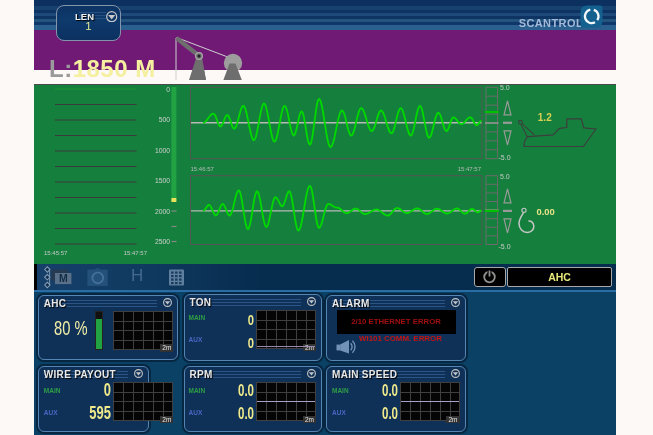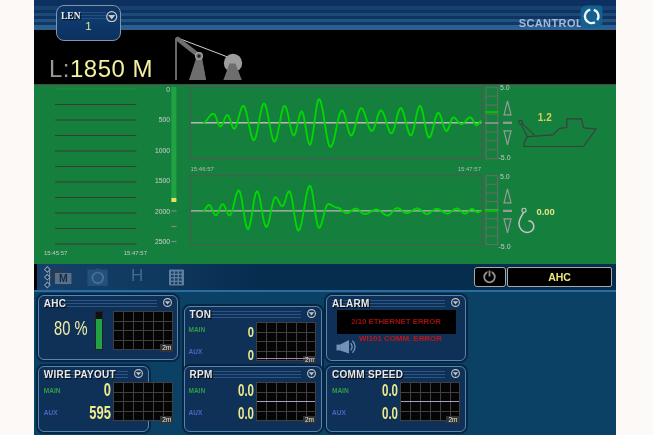--- a/index.html
+++ b/index.html
@@ -7,28 +7,28 @@
 .abs { position:absolute; }
 
 
 #topbar { left:0; top:0; width:582px; height:30px;
   background:linear-gradient(to bottom,
    #0c3161 0px,#0c3161 6.5px,#17416e 6.5px,#17416e 9.8px,#0d3363 9.8px,#0d3363 13.5px,
    #1d4a79 13.5px,#1d4a79 16.5px,#0e3464 16.5px,#0e3464 19.3px,#23547e 19.3px,#23547e 22.4px,
    #10366a 22.4px,#10366a 25.2px,#2a5f8e 25.2px,#2a5f8e 30px); }
 
 
-#hdr { left:0; top:30px; width:582px; height:54px; background:#000000; }
+#hdr { left:0; top:30px; width:582px; height:40px; background:#701a75;font-weight:bold; }
 #hdr .big { position:absolute; font-size:24px; color:#9a9a9a; white-space:pre; letter-spacing:0.5px; }
 #hdr .y { color:#f4f0a0; }
 
 
 #lenbtn { left:22px; top:5px; width:65px; height:36px; border:1.6px solid #8494ab; border-radius:8px;
   background:linear-gradient(to bottom,#0c3363,#0e3a6c 40%,#0b3161); z-index:5; }
-#lenbtn .t { position:absolute; left:4px; top:4.5px; font-size:9.5px; font-weight:bold; color:#eee; text-shadow:1px 1px 1px #000;font-family:Liberation Serif, serif; }
+#lenbtn .t { position:absolute; left:18px; top:4.5px; font-size:9.5px; font-weight:bold; color:#eee; text-shadow:1px 1px 1px #000; }
 #lenbtn .v { position:absolute; left:0; right:0; top:14px; text-align:center; font-size:11.5px; color:#dfe693; }
 #lenbtn .lines { position:absolute; left:22px; right:14px; top:6px; height:8px;
   background:repeating-linear-gradient(to bottom,#2c5585 0 1px,transparent 1px 3px); opacity:.8; }
 
 
 #logo1 { left:475px; top:0px; width:70px; text-align:right; font-size:18.5px; font-weight:bold; color:#a3bad9; letter-spacing:0px; }
 #logo2 { left:479px; top:16.5px; width:70px; text-align:right; font-size:11px; font-weight:bold; color:#a3bad9; letter-spacing:0.4px; }
 
 
 #charts { left:0; top:84px; width:582px; height:180px; background:#15803d; }
@@ -229,21 +229,21 @@
       </svg>
 
 <div class="abs" style="left:15.5px;top:20.3px;font-size:21px;color:#f2eda6;transform:scaleX(.7);transform-origin:0 50%;">80 %</div>
 <div class="abs" style="left:56px;top:15px;width:8.5px;height:39px;background:#111;border:1px solid #222;">
   <div style="position:absolute;left:0;bottom:0;width:100%;height:80%;background:#21a243;"></div>
       </div>
 <div class="mini" style="left:74.5px;top:15px;width:60px;height:39px;">
         <div class="m2">2m</div>
       </div>
 </div>
-<div class="panel" style="left:149.5px;top:294.2px;width:138.5px;height:67px;margin-top:12px;">
+<div class="panel" style="left:149.5px;top:294.2px;width:138.5px;height:67px;">
 <div class="plines"></div>
       <div class="ph">TON</div>
       <svg class="dd" viewBox="0 0 9 9">
         <circle cx="4.5" cy="4.5" r="3.9" fill="none" stroke="#c4c4c4" stroke-width="1.1"></circle>
         <polygon points="1.8,3.3 7.2,3.3 4.5,6.5" fill="#c4c4c4"></polygon>
       </svg>
 
 <div class="lblg" style="left:4px;top:19px;">MAIN</div>
 <div class="val" style="left:30px;top:15.5px;width:39px;">0</div>
 <div class="lblb" style="left:4px;top:41px;">AUX</div>
@@ -300,21 +300,21 @@
 <div class="val" style="left:26px;top:15px;width:43px;font-size:16px;">0.0</div>
 <div class="lblb" style="left:4px;top:42px;">AUX</div>
 <div class="val" style="left:26px;top:38.6px;width:43px;font-size:16px;">0.0</div>
 <div class="mini" style="left:71.5px;top:15px;width:60px;height:39.5px;">
         <div class="m2">2m</div>
   <div style="position:absolute;left:0;right:0;top:18px;height:1.2px;background:#a8a0c8;"></div>
       </div>
 </div>
 <div class="panel" style="left:292px;top:365.8px;width:139.8px;height:66.4px;">
 <div class="plines"></div>
-      <div class="ph">COMM SPEED</div>
+      <div class="ph">MAIN SPEED</div>
       <svg class="dd" viewBox="0 0 9 9">
         <circle cx="4.5" cy="4.5" r="3.9" fill="none" stroke="#c4c4c4" stroke-width="1.1"></circle>
         <polygon points="1.8,3.3 7.2,3.3 4.5,6.5" fill="#c4c4c4"></polygon>
       </svg>
 
 <div class="lblg" style="left:5px;top:20px;">MAIN</div>
 <div class="val" style="left:26px;top:15px;width:45px;font-size:16px;">0.0</div>
 <div class="lblb" style="left:5px;top:42px;">AUX</div>
 <div class="val" style="left:26px;top:38.6px;width:45px;font-size:16px;">0.0</div>
 <div class="mini" style="left:72.5px;top:15px;width:60px;height:39.5px;">

